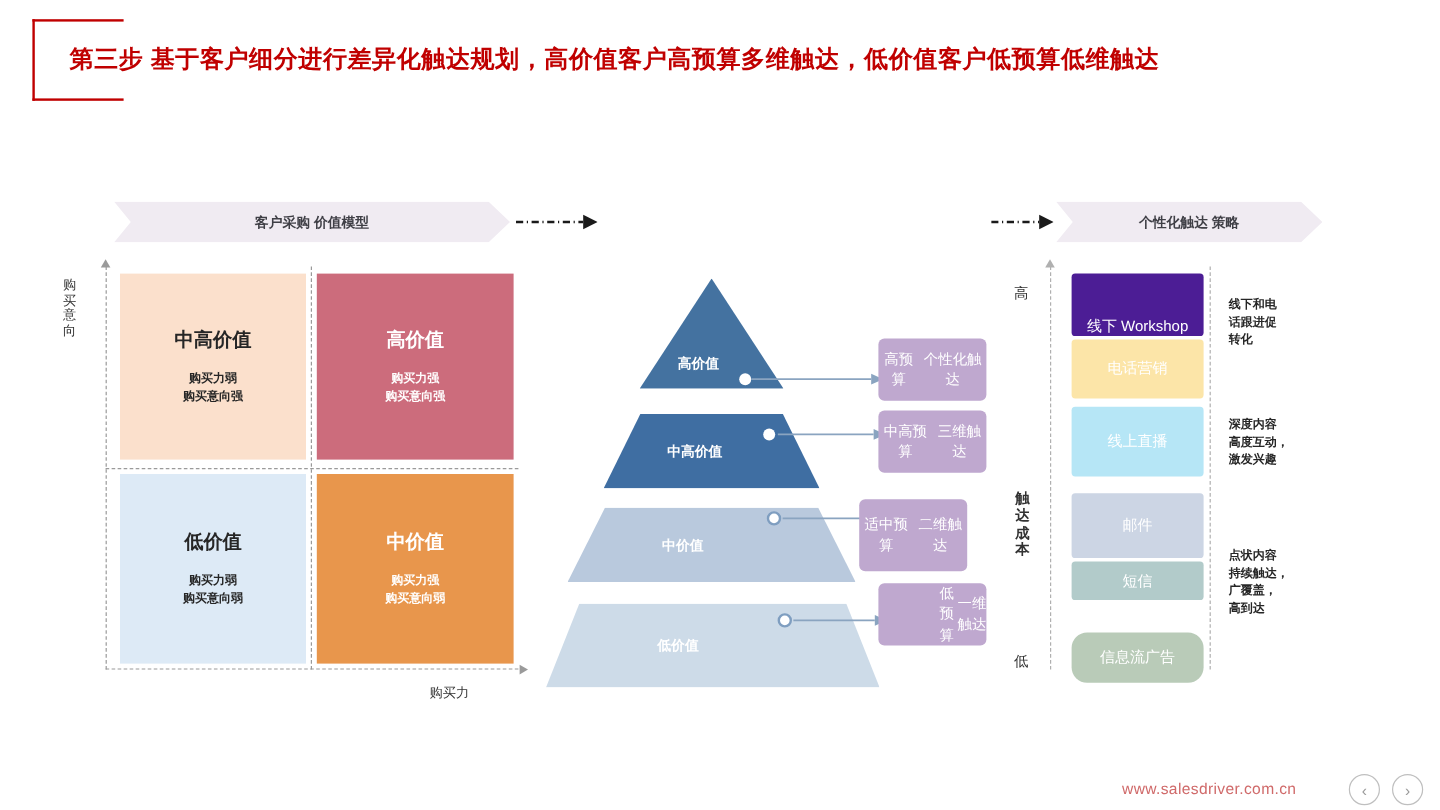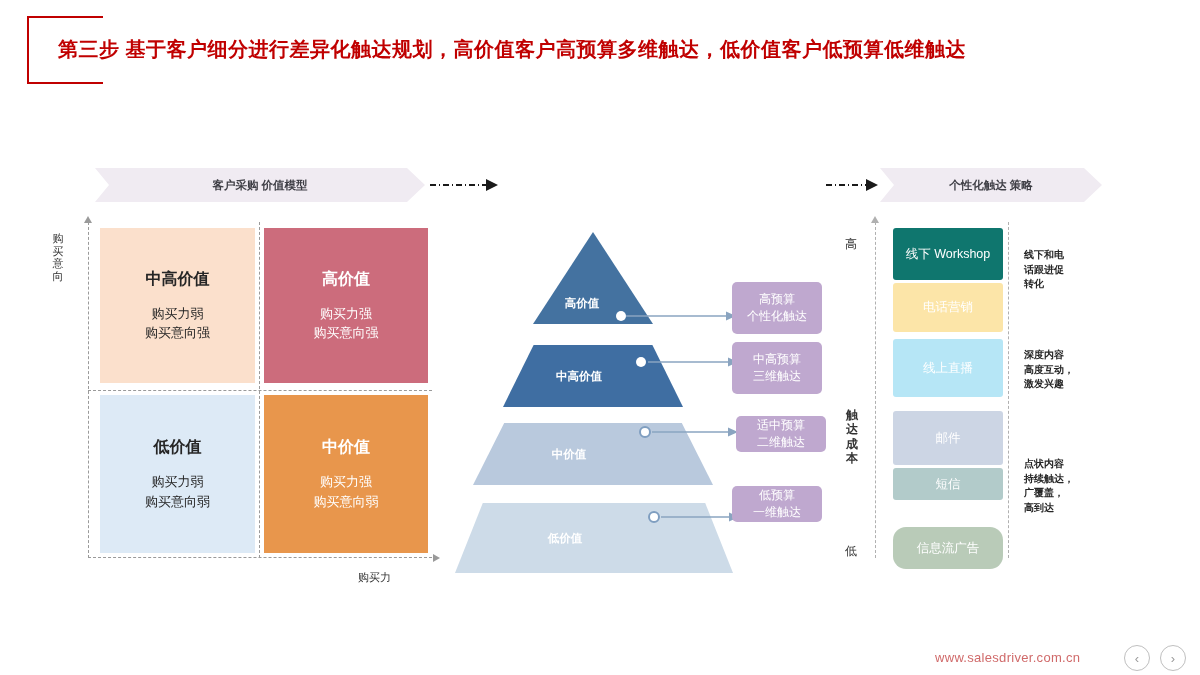--- a/index.html
+++ b/index.html
@@ -64,21 +64,21 @@
   .axis-arrow-right {
     position:absolute; left:433px; top:554px;
     width:0;height:0;border-top:4px solid transparent;border-bottom:4px solid transparent;
     border-left:7px solid #9a9a9a;
   }
   .quad {
     position:absolute; display:flex; flex-direction:column;
     align-items:center; justify-content:center; text-align:center;
   }
   .quad .q-title { font-size:16px; font-weight:bold; margin-bottom:14px; }
-  .quad .q-desc  { font-size:13px; line-height:1.5; }
+  .quad .q-desc  { font-size:10px; line-height:1.5;font-weight:bold; }
   #quad-tl { left:100px; top:228px; width:155px; height:155px; background:#fbe0cc; }
   #quad-tl .q-title, #quad-tl .q-desc { color:#262626; }
   #quad-tr { left:264px; top:228px; width:164px; height:155px; background:#cc6c7c; }
   #quad-tr .q-title, #quad-tr .q-desc { color:#ffffff; }
   #quad-bl { left:100px; top:395px; width:155px; height:158px; background:#ddeaf6; }
   #quad-bl .q-title, #quad-bl .q-desc { color:#262626; }
   #quad-br { left:264px; top:395px; width:164px; height:158px; background:#e8964c; }
   #quad-br .q-title, #quad-br .q-desc { color:#ffffff; }
 
   
@@ -108,27 +108,27 @@
   #dot-1 { left:616px; top:311px; }
   #dot-2 { left:636px; top:357px; }
   #dot-3 { left:639px; top:426px; }
   #dot-4 { left:648px; top:511px; }
 
   .connector { position:absolute; height:12px; }
 
   
   .budget-box {
     position:absolute; width:90px; background:#bfa8cf; border-radius:5px;
-    display:flex; flex-direction:column; align-items:center; justify-content:center;
+    display:flex; flex-direction:row; align-items:center; justify-content:center;
     color:#ffffff; font-size:12px; line-height:1.45; text-align:center;
   }
   #budget-1 { left:732px; top:282px; height:52px; }
   #budget-2 { left:732px; top:342px; height:52px; }
-  #budget-3 { left:736px; top:416px; height:36px; }
-  #budget-4 { left:732px; top:486px; height:36px; }
+  #budget-3 { left:716px; top:416px; height:60px; }
+  #budget-4 { left:732px; top:486px; height:52px;padding-left:48px; }
 
   
   #cost-axis-line {
     position:absolute; left:875px; top:222px; height:336px; border-left:1px dashed #b0b0b0;
   }
   #cost-axis-arrow {
     position:absolute; left:871px; top:216px;
     width:0;height:0;border-left:4px solid transparent;border-right:4px solid transparent;
     border-bottom:7px solid #b0b0b0;
   }
@@ -139,21 +139,21 @@
   #cost-label-low  { position:absolute; left:845px; top:543px; font-size:12px; color:#333; }
   #cost-label-mid  {
     position:absolute; left:845px; top:408px; width:14px;
     font-size:12px; color:#333; line-height:1.2; text-align:center; font-weight:bold;
   }
   .channel-box {
     position:absolute; left:893px; width:110px;
     display:flex; align-items:center; justify-content:center;
     color:#ffffff; font-size:12.5px; text-align:center; line-height:1.3;
   }
-  #ch-0 { top:228px; height:52px; background:#0f766e; border-radius:3px; }
+  #ch-0 { top:228px; height:52px; background:#4c1d95; border-radius:3px;align-items:flex-end; }
   #ch-1 { top:283px; height:49px; background:#fce5a8; border-radius:3px; }
   #ch-2 { top:339px; height:58px; background:#b6e6f6; border-radius:3px; }
   #ch-3 { top:411px; height:54px; background:#ccd5e4; border-radius:3px; }
   #ch-4 { top:468px; height:32px; background:#b2cbca; border-radius:3px; }
   #ch-5 { top:527px; height:42px; background:#b9cbb8; border-radius:13px; }
 
   .channel-note {
     position:absolute; left:1024px; font-size:10px; color:#262626;
     line-height:1.45; white-space:pre-line;font-weight:bold;
   }

